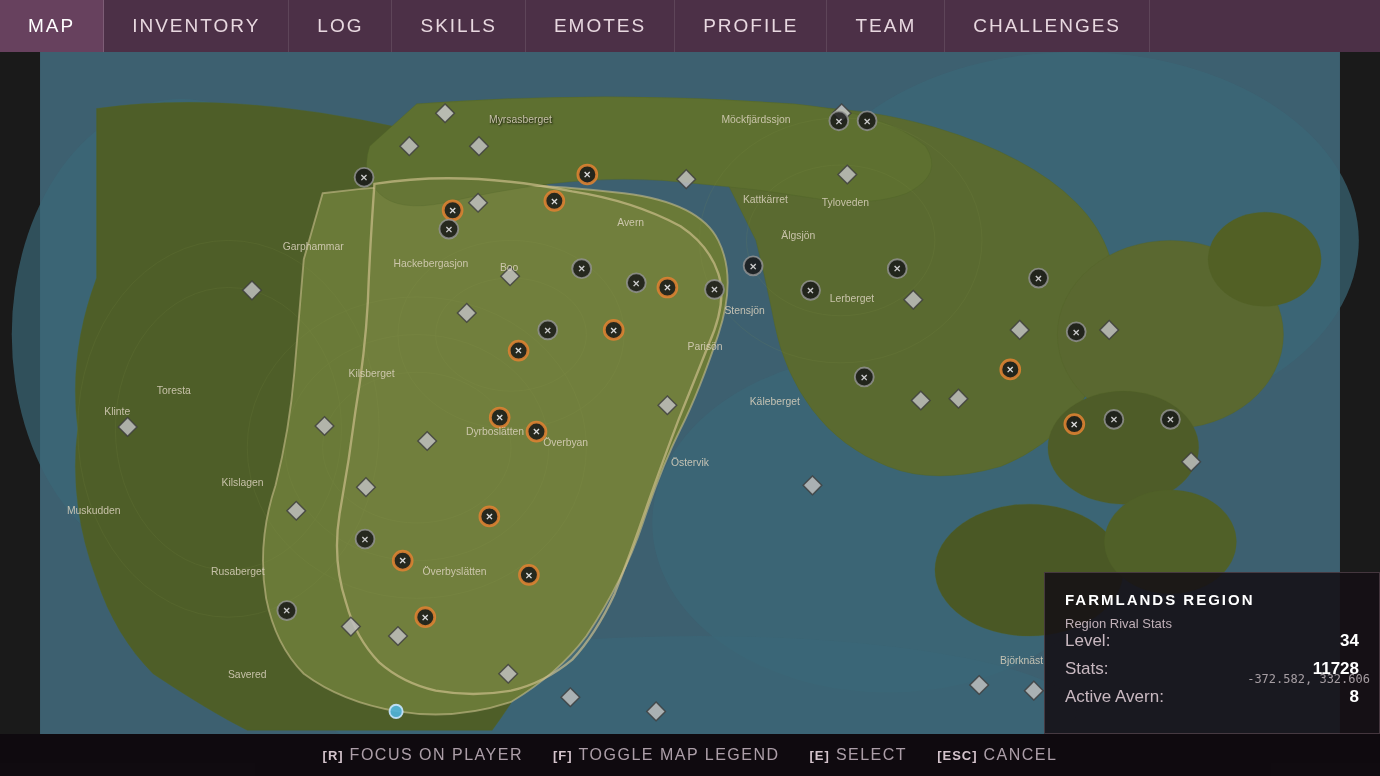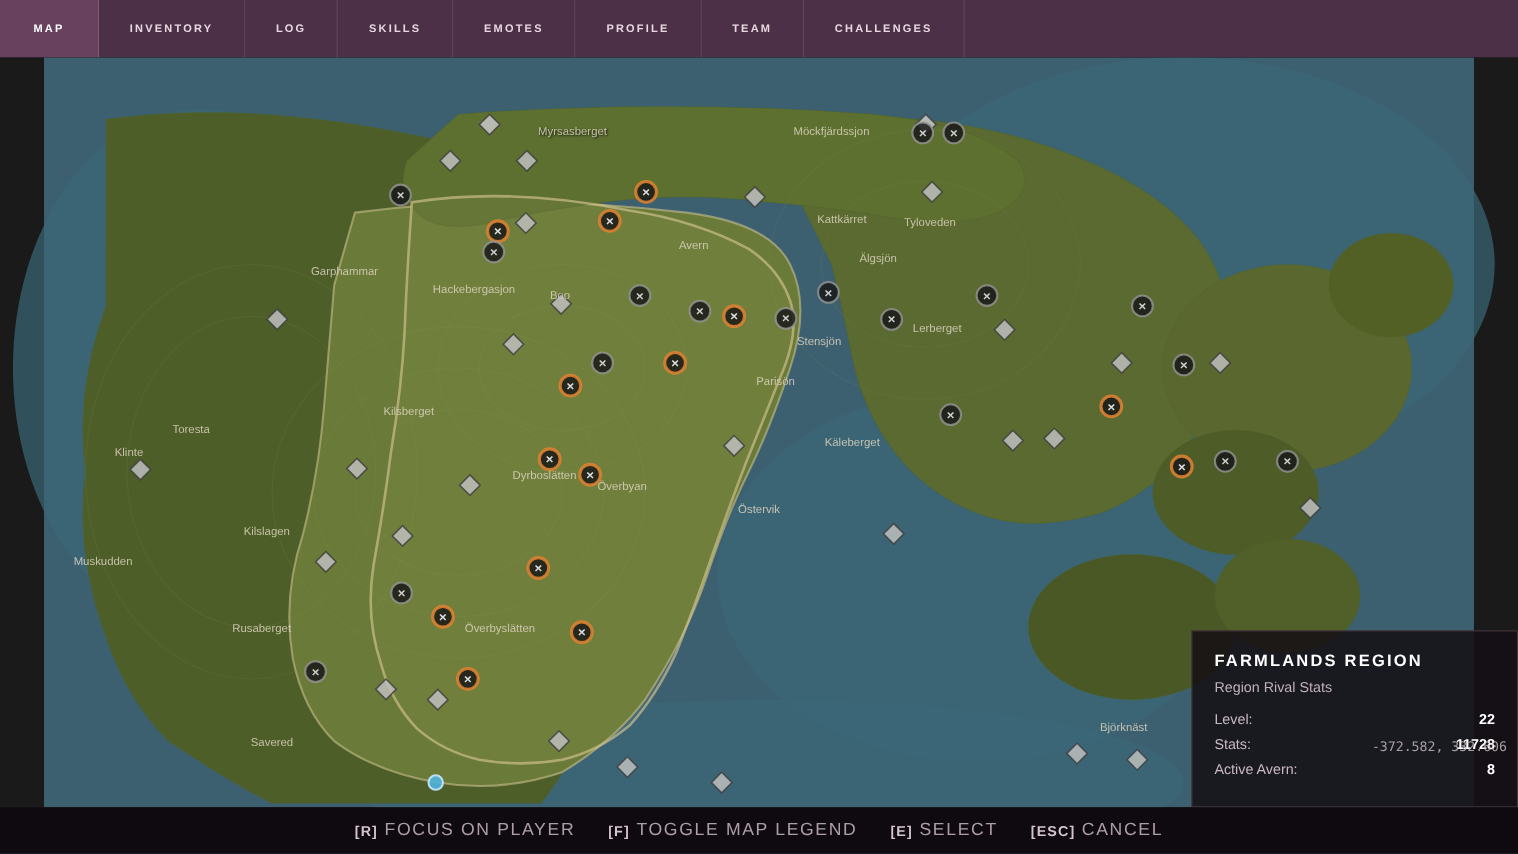--- a/index.html
+++ b/index.html
@@ -14,22 +14,22 @@
       display: flex;
       align-items: stretch;
       z-index: 100;
     }
     .nav-item {
       display: flex;
       align-items: center;
       justify-content: center;
       padding: 0 28px;
       color: #e8d8e0;
-      font-size: 10px;
-      font-weight: 700;
+      font-size: 19px;
+      font-weight: 400;
       letter-spacing: 2px;
       text-transform: uppercase;
       cursor: pointer;
       border-right: 1px solid rgba(255,255,255,0.1);
     }
     .nav-item:first-child {
       background: rgba(120, 80, 110, 0.7);
       color: #ffffff;
       min-width: 90px;
       border-right: 1px solid rgba(255,255,255,0.15);
@@ -43,48 +43,47 @@
       left: 0; right: 0;
       bottom: 42px;
       overflow: hidden;
     }
 
     
     #region-panel {
       position: absolute;
       bottom: 0;
       right: 0;
-      width: 297px;
+      width: 336px;
       background: rgba(20, 15, 20, 0.88);
       border: 1px solid rgba(100, 80, 90, 0.6);
       padding: 18px 20px;
       color: #e0d0d8;
     }
 
     #region-panel .region-name {
       font-size: 15px;
       font-weight: 700;
       letter-spacing: 2px;
       text-transform: uppercase;
       color: #ffffff;
       margin-bottom: 8px;
     }
 
     #region-panel .region-subtitle {
       font-size: 13px;
       color: #c0b0b8;
-      margin-bottom: 14px;
     }
 
     .stat-row {
       display: flex;
       justify-content: space-between;
       align-items: flex-end;
       margin-bottom: 8px;
-      font-size: 13px;
+      font-size: 17px;
     }
 
     .stat-label {
       color: #c8b8c0;
     }
 
     .stat-value {
       color: #ffffff;
       font-weight: 600;
     }
@@ -420,21 +419,21 @@
     <text x="498" y="233" text-anchor="middle" fill="rgba(220,210,190,0.85)" font-size="11" font-weight="500">Boo</text>
 
     <circle cx="378" cy="700" r="7" fill="rgba(80,180,220,0.9)" stroke="rgba(200,230,255,0.9)" stroke-width="2"></circle>
   </svg>
 
   <div id="region-panel">
     <div class="region-name">FARMLANDS REGION</div>
     <div class="region-subtitle">Region Rival Stats</div>
     <div class="stat-row">
       <span class="stat-label">Level:</span>
-      <span class="stat-value">22</span>
+      <span class="stat-value">34</span>
     </div>
     <div class="stat-row">
       <span class="stat-label">Stats:</span>
       <span class="stat-value">11728</span>
     </div>
     <div class="stat-row">
       <span class="stat-label">Active Avern:</span>
       <span class="stat-value">8</span>
     </div>
   </div>

